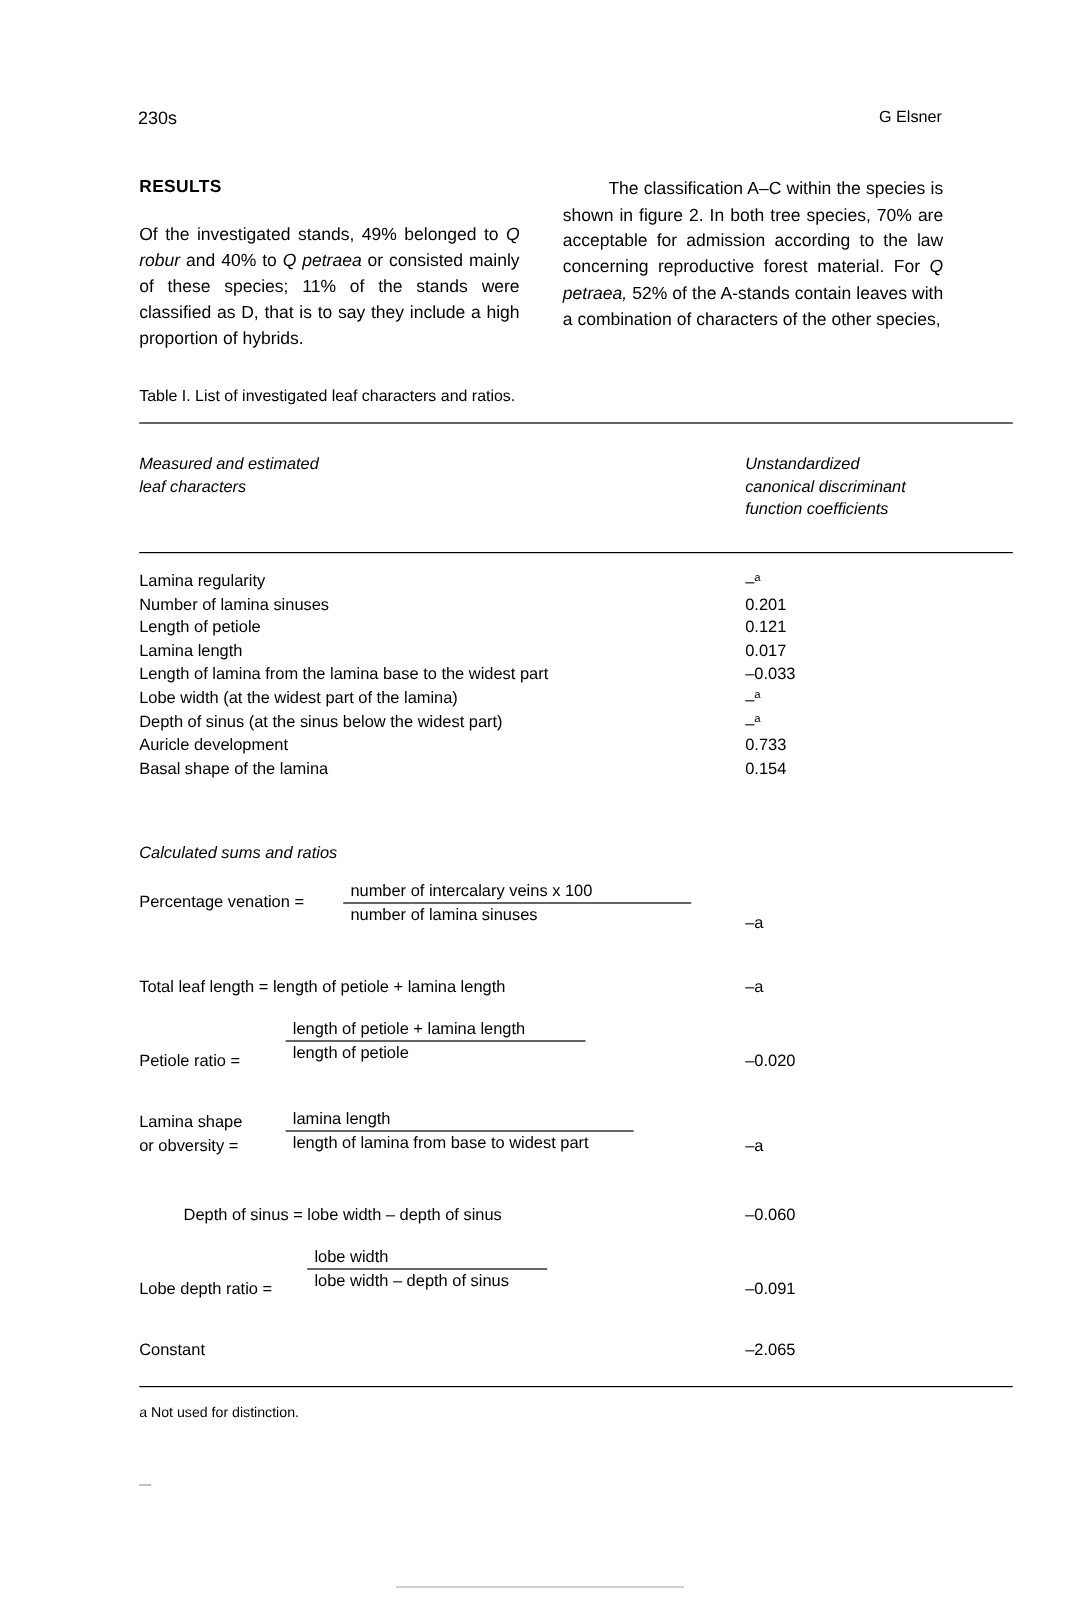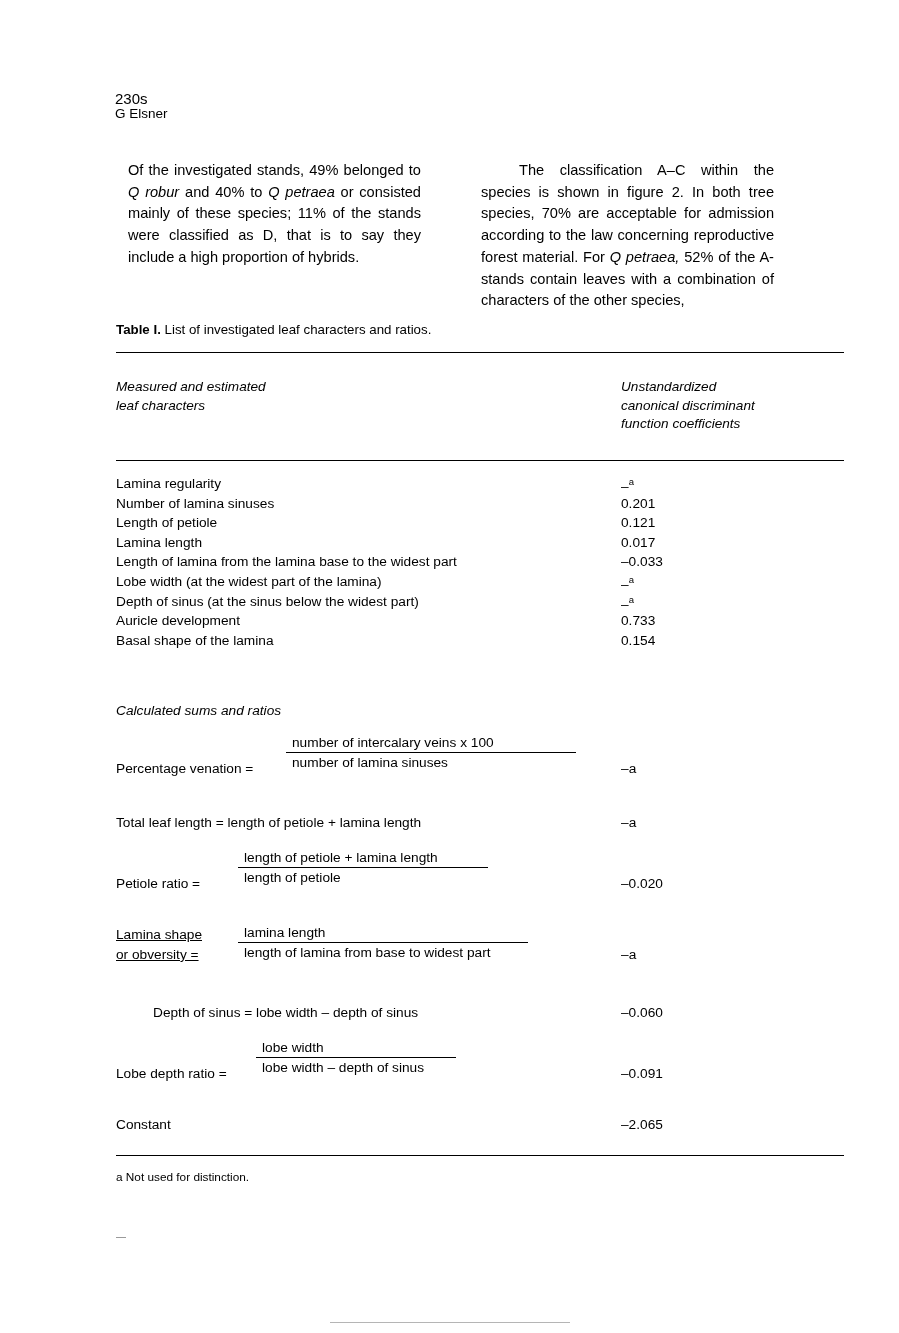--- a/index.html
+++ b/index.html
@@ -31,23 +31,23 @@
     font-size: 15px;
   }
   .runhead .folio {
     position: absolute;
     left: 0;
     top: 0;
   }
   .runhead .author {
     position: absolute;
     left: 0;
-    top: 16px;
+    top: 0;
     width: 670px;
-    text-align: left;
+    text-align: right;
     font-size: 13.5px;
   }
   
   .cols {
     position: absolute;
     top: 148px;
     left: 116px;
     width: 670px;
     display: flex;
     gap: 36px;
@@ -58,36 +58,36 @@
   .sec-title {
     font-size: 14.5px;
     font-weight: bold;
     letter-spacing: 0.3px;
     margin: 0 0 22px 0;
   }
   .bodytext {
     font-size: 14.6px;
     line-height: 1.49;
     text-align: justify;
-    margin: 12px;
+    margin: 0;
   }
   .col-right .bodytext {
     text-indent: 38px;
   }
   em { font-style: italic; }
 
   
   .tbl-caption {
     position: absolute;
     top: 322px;
     left: 116px;
     width: 670px;
     font-size: 13.3px;
   }
-  .tbl-caption b { font-weight: bold; }
+  .tbl-caption b { font-weight: normal; }
 
   
   .rule {
     position: absolute;
     left: 116px;
     width: 728px;
     border-top: 1.4px solid #000;
     height: 0;
   }
   .rule.thin {
@@ -221,20 +221,21 @@
 
 <div class="page">
 
   <div class="runhead">
     <span class="folio">230s</span>
     <span class="author">G Elsner</span>
   </div>
 
   <div class="cols">
     <div class="col col-left">
+      <div class="sec-title">RESULTS</div>
       <p class="bodytext">Of the investigated stands, 49% belonged to <em>Q robur</em> and 40% to <em>Q petraea</em> or consisted mainly of these species; 11% of the stands were classified as D, that is to say they include a high proportion of hybrids.</p>
     </div>
     <div class="col col-right">
       <p class="bodytext">The classification A–C within the species is shown in figure 2. In both tree species, 70% are acceptable for admission according to the law concerning reproductive forest material. For <em>Q petraea,</em> 52% of the A-stands contain leaves with a combination of characters of the other species,</p>
     </div>
   </div>
 
   <div class="tbl-caption">
     <b>Table I.</b>
     <span>List of investigated leaf characters and ratios.</span>
@@ -284,21 +285,21 @@
     </div>
     <div class="char-row">
       <span class="lbl">Basal shape of the lamina</span>
       <span class="val">0.154</span>
     </div>
   </div>
 
   <div class="calc-title">Calculated sums and ratios</div>
 
   <div class="formula" style="top: 735px;">
-    <span class="fml-label" style="top: 26px;">Percentage venation =</span>
+    <span class="fml-label" style="top: 9px;">Percentage venation =</span>
     <div class="frac" style="left: 170px; top: 0; width: 290px;">
       <div class="num">number of intercalary veins x 100</div>
       <div class="bar"></div>
       <div class="den">number of lamina sinuses</div>
     </div>
     <span class="fml-val" style="top: 26px;">–<span class="supa">a</span></span>
   </div>
 
   <div class="formula" style="top: 815px;">
     <span class="inline-row" style="top: 0;">Total leaf length = length of petiole + lamina length</span>
@@ -309,21 +310,21 @@
     <span class="fml-label" style="top: 26px;">Petiole ratio =</span>
     <div class="frac" style="left: 122px; top: 0; width: 250px;">
       <div class="num">length of petiole + lamina length</div>
       <div class="bar"></div>
       <div class="den">length of petiole</div>
     </div>
     <span class="fml-val" style="top: 26px;">–0.020</span>
   </div>
 
   <div class="formula" style="top: 925px;">
-    <span class="fml-label" style="top: 0; line-height: 1.45; text-decoration: underline;">Lamina shape<br>or obversity =</span>
+    <span class="fml-label" style="top: 0; line-height: 1.45;">Lamina shape<br>or obversity =</span>
     <div class="frac" style="left: 122px; top: 0; width: 290px;">
       <div class="num">lamina length</div>
       <div class="bar"></div>
       <div class="den">length of lamina from base to widest part</div>
     </div>
     <span class="fml-val" style="top: 22px;">–<span class="supa">a</span></span>
   </div>
 
   <div class="formula" style="top: 1005px;">
     <span class="inline-row" style="top: 0; margin-left: 37px;">Depth of sinus = lobe width – depth of sinus</span>

